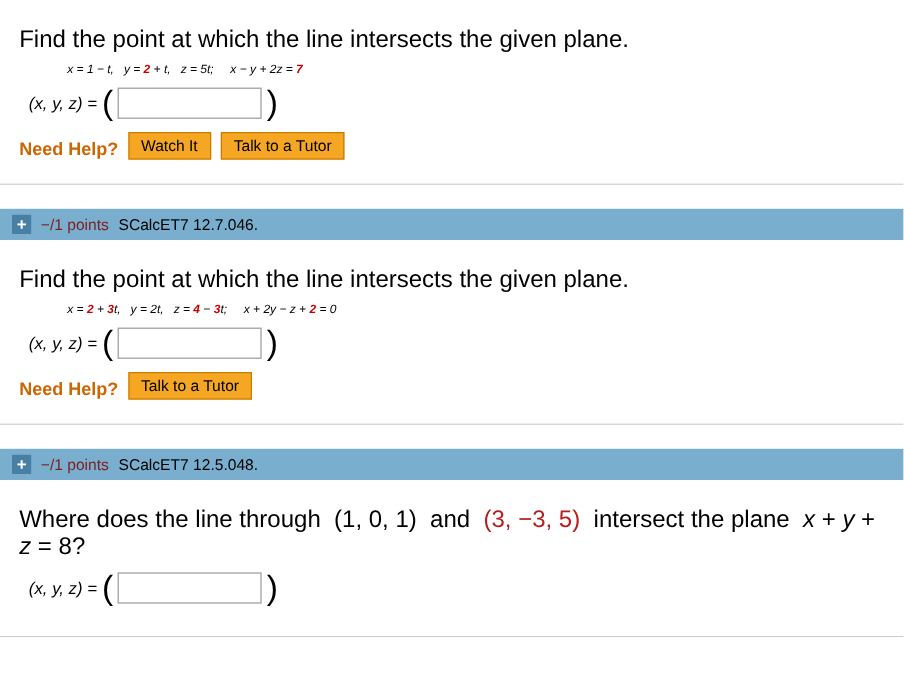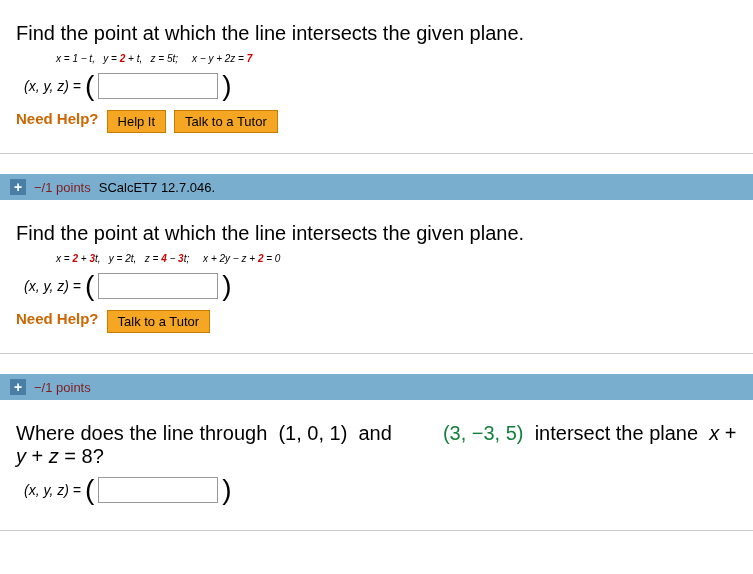--- a/index.html
+++ b/index.html
@@ -83,21 +83,21 @@
       width: 120px;
       height: 26px;
       padding: 2px 4px;
       font-size: 14px;
       outline: none;
     }
 
     .need-help-line {
       margin: 8px 0 4px 0;
       display: flex;
-      align-items: flex-start;
+      align-items: flex-end;
       gap: 8px;
     }
 
     .need-help-label {
       color: #cc6600;
       font-weight: bold;
       font-size: 15px;
     }
 
     .btn-watch, .btn-tutor {
@@ -130,21 +130,21 @@
     <span class="eq-part"><em>x</em> = 1 − <em>t</em>,&nbsp;&nbsp; <em>y</em> = </span><span style="color:#cc0000;"><strong>2</strong></span><span class="eq-part"> + <em>t</em>,&nbsp;&nbsp; <em>z</em> = 5<em>t</em>;&nbsp;&nbsp;&nbsp;&nbsp; <em>x</em> − <em>y</em> + 2<em>z</em> = </span><span style="color:#cc0000;"><strong>7</strong></span>
   </div>
   <div class="answer-line">
     <span><em>(x, y, z)</em> =</span>
     <span class="paren">(</span>
     <input type="text" class="answer-input" style="">
     <span class="paren">)</span>
   </div>
   <div class="need-help-line">
     <span class="need-help-label">Need Help?</span>
-    <button class="btn-watch">Help It</button>
+    <button class="btn-watch">Watch It</button>
     <button class="btn-tutor">Talk to a Tutor</button>
   </div>
 </div>
 
 <div class="spacer"></div>
 
 <div>
   <div class="section-header">
     <button class="plus-btn">+</button>
     <span class="points">−/1 points</span>
@@ -167,24 +167,25 @@
     </div>
   </div>
 </div>
 
 <div class="spacer"></div>
 
 <div>
   <div class="section-header">
     <button class="plus-btn">+</button>
     <span class="points">−/1 points</span>
+    <span class="problem-id">SCalcET7 12.5.048.</span>
   </div>
   <div class="problem-section">
     <p class="problem-text">
-      Where does the line through&nbsp;&nbsp;(1, 0, 1)&nbsp;&nbsp;and&nbsp;&nbsp;<span style="color:#15803d;margin-left:40px;">(3, −3, 5)</span>&nbsp;&nbsp;intersect the plane&nbsp;&nbsp;<em>x</em> + <em>y</em> + <em>z</em> = 8?
+      Where does the line through&nbsp;&nbsp;(1, 0, 1)&nbsp;&nbsp;and&nbsp;&nbsp;<span style="color:#b91c1c;">(3, −3, 5)</span>&nbsp;&nbsp;intersect the plane&nbsp;&nbsp;<em>x</em> + <em>y</em> + <em>z</em> = 8?
     </p>
     <div class="answer-line">
       <span><em>(x, y, z)</em> =</span>
       <span class="paren">(</span>
       <input type="text" class="answer-input" style="">
       <span class="paren">)</span>
     </div>
   </div>
 </div>
 

